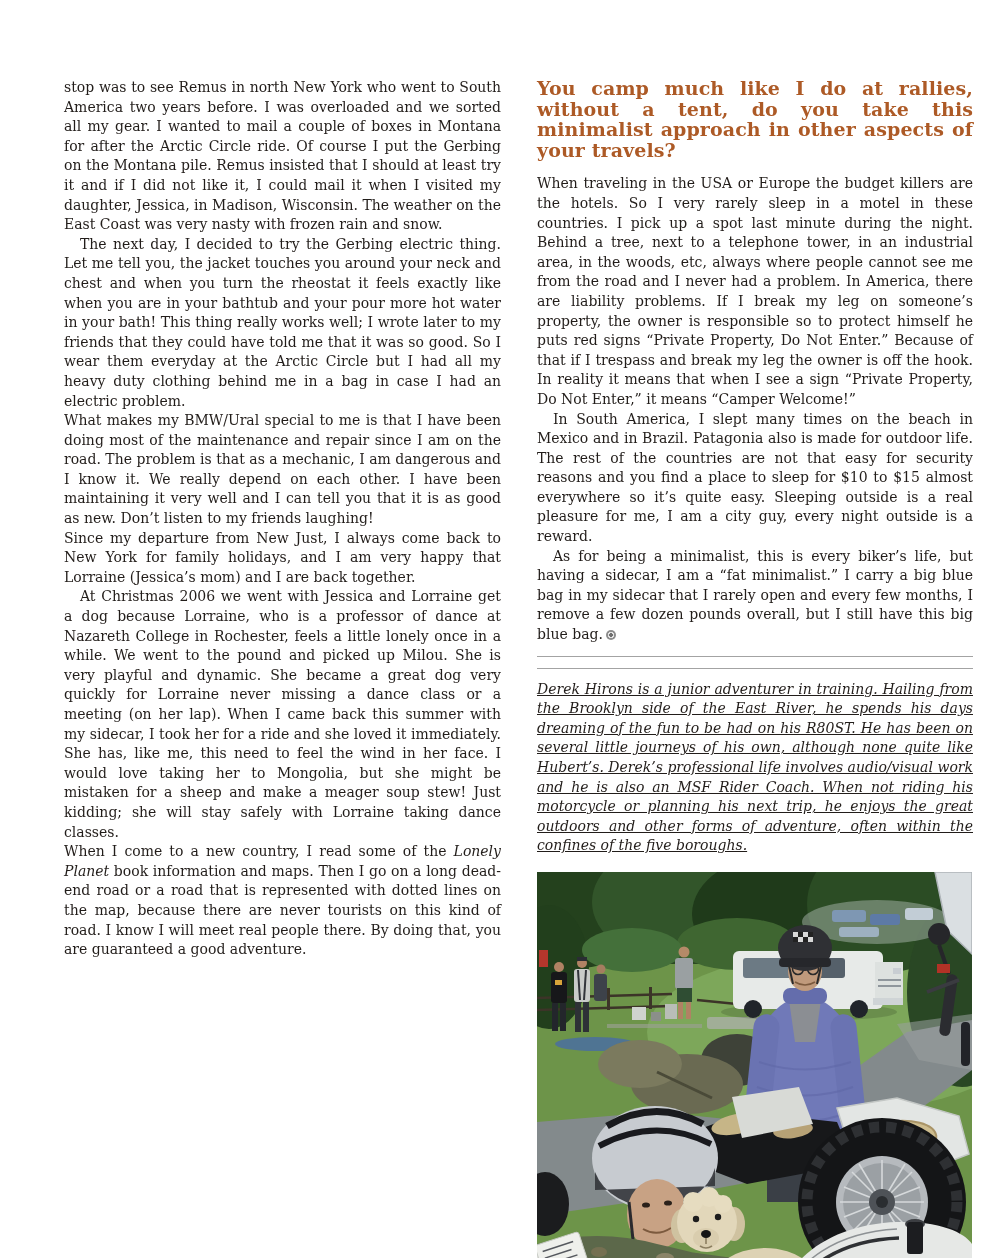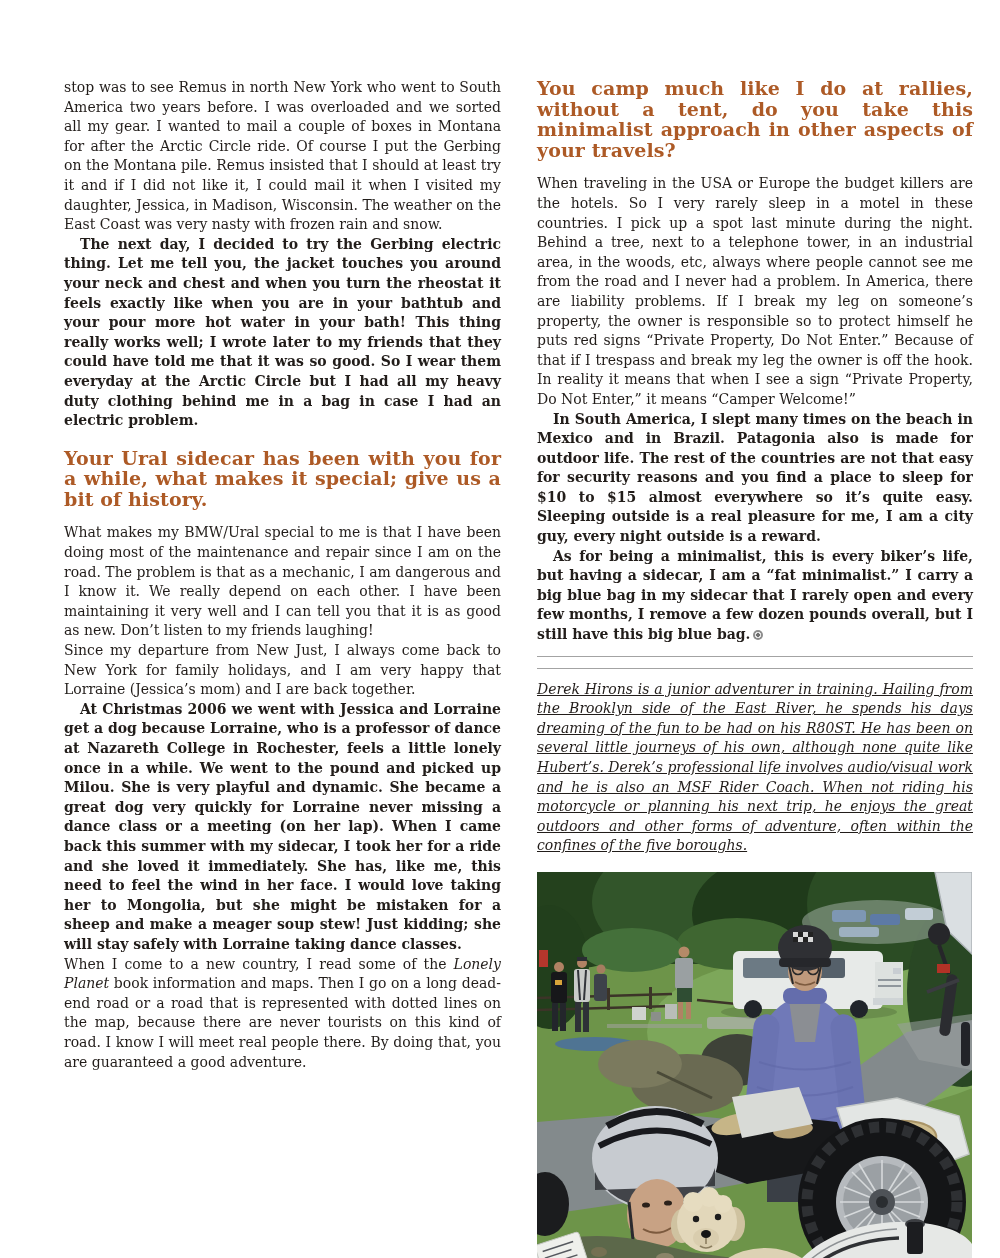--- a/index.html
+++ b/index.html
@@ -3,21 +3,21 @@
 <meta charset="utf-8">
 <style>
   html,body{margin:0;padding:0;}
   body{background:#ffffff;width:1000px;}
   .page{position:relative;width:1000px;height:1258px;background:#ffffff;overflow:hidden;
         font-family:"DejaVu Serif","Liberation Serif",serif;color:#221d1a;}
   .col{position:absolute;top:78px;}
   .col-left{left:64px;width:437px;}
   .col-right{left:537px;width:436px;}
   p.body{font-size:14px;line-height:19.6px;text-align:justify;margin:0;}
-  p.indent{text-indent:16px;font-weight:bold;}
+  p.indent{text-indent:16px;}
   h2.q{color:#ad5a26;font-size:19px;line-height:20.6px;font-weight:bold;
        text-align:justify;margin:17px 0 14px 0;letter-spacing:.1px;}
   h2.q.first{margin-top:0;}
   .italic{font-style:italic;}
   p.bio{font-style:italic;text-decoration:underline;}
   hr.rule{border:0;border-top:1px solid #a3a3a3;margin:11px 0;}
   .endmark{display:inline-block;width:10px;height:10px;border-radius:50%;
            background:radial-gradient(circle at 50% 50%, #6f6f6f 0 2px, #e4e4e4 2px 3.2px, #8d8d8d 3.2px 5px);
            vertical-align:-1px;margin-left:3px;}
   .footer{position:absolute;left:78px;top:1257px;display:flex;align-items:baseline;white-space:nowrap;}
@@ -28,21 +28,20 @@
   .photo-wrap{margin-top:16px;width:435px;height:432px;overflow:hidden;}
 </style>
 </head>
 <body>
 
 <div class="page">
 
   <div class="col col-left">
     <p class="body">stop was to see Remus in north New York who went to South America two years before. I was overloaded and we sorted all my gear. I wanted to mail a couple of boxes in Montana for after the Arctic Circle ride. Of course I put the Gerbing on the Montana pile. Remus insisted that I should at least try it and if I did not like it, I could mail it when I visited my daughter, Jessica, in Madison, Wisconsin. The weather on the East Coast was very nasty with frozen rain and snow.</p>
     <p class="body indent">The next day, I decided to try the Gerbing electric thing. Let me tell you, the jacket touches you around your neck and chest and when you turn the rheostat it feels exactly like when you are in your bathtub and your pour more hot water in your bath! This thing really works well; I wrote later to my friends that they could have told me that it was so good. So I wear them everyday at the Arctic Circle but I had all my heavy duty clothing behind me in a bag in case I had an electric problem.</p>
-    <h2 class="q">Your Ural sidecar has been with you for a while, what makes it special; give us a bit of history.</h2>
     <p class="body">What makes my BMW/Ural special to me is that I have been doing most of the maintenance and repair since I am on the road. The problem is that as a mechanic, I am dangerous and I know it. We really depend on each other. I have been maintaining it very well and I can tell you that it is as good as new. Don’t listen to my friends laughing!</p>
     <p class="body">Since my departure from New Just, I always come back to New York for family holidays, and I am very happy that Lorraine (Jessica’s mom) and I are back together.</p>
     <p class="body indent">At Christmas 2006 we went with Jessica and Lorraine get a dog because Lorraine, who is a professor of dance at Nazareth College in Rochester, feels a little lonely once in a while. We went to the pound and picked up Milou. She is very playful and dynamic. She became a great dog very quickly for Lorraine never missing a dance class or a meeting (on her lap). When I came back this summer with my sidecar, I took her for a ride and she loved it immediately. She has, like me, this need to feel the wind in her face. I would love taking her to Mongolia, but she might be mistaken for a sheep and make a meager soup stew! Just kidding; she will stay safely with Lorraine taking dance classes.</p>
     <p class="body"><span>When I come to a new country, I read some of the </span><span class="italic">Lonely Planet</span><span> book information and maps. Then I go on a long dead-end road or a road that is represented with dotted lines on the map, because there are never tourists on this kind of road. I know I will meet real people there. By doing that, you are guaranteed a good adventure.</span></p>
   </div>
 
   <div class="col col-right">
     <h2 class="q first">You camp much like I do at rallies, without a tent, do you take this minimalist approach in other aspects of your travels?</h2>
     <p class="body">When traveling in the USA or Europe the budget killers are the hotels. So I very rarely sleep in a motel in these countries. I pick up a spot last minute during the night. Behind a tree, next to a telephone tower, in an industrial area, in the woods, etc, always where people cannot see me from the road and I never had a problem. In America, there are liability problems. If I break my leg on someone’s property, the owner is responsible so to protect himself he puts red signs “Private Property, Do Not Enter.” Because of that if I trespass and break my leg the owner is off the hook. In reality it means that when I see a sign “Private Property, Do Not Enter,” it means “Camper Welcome!”</p>
     <p class="body indent">In South America, I slept many times on the beach in Mexico and in Brazil. Patagonia also is made for outdoor life. The rest of the countries are not that easy for security reasons and you find a place to sleep for $10 to $15 almost everywhere so it’s quite easy. Sleeping outside is a real pleasure for me, I am a city guy, every night outside is a reward.</p>

